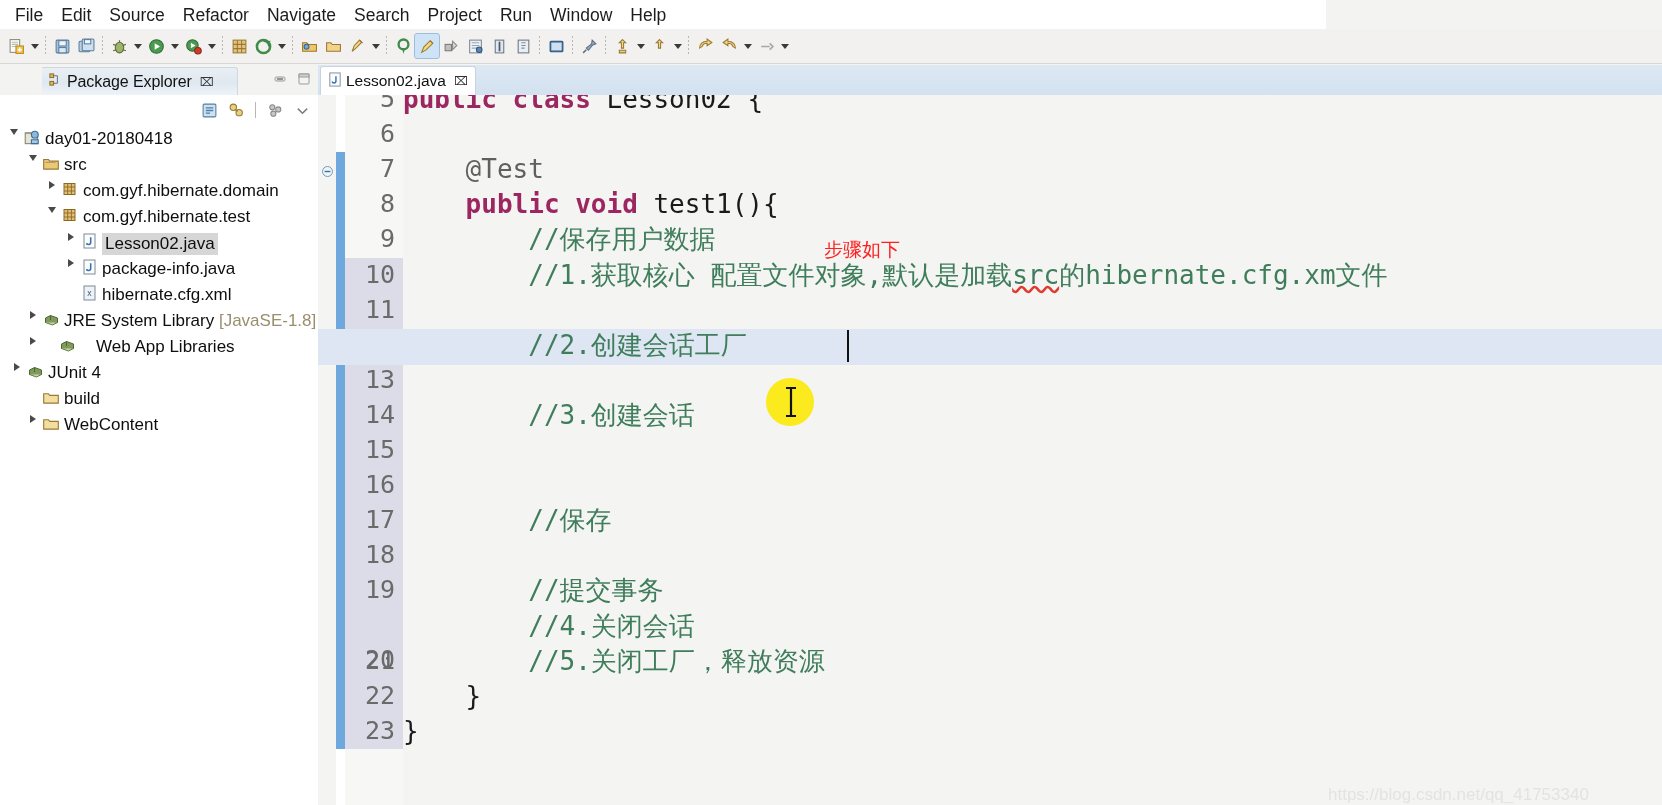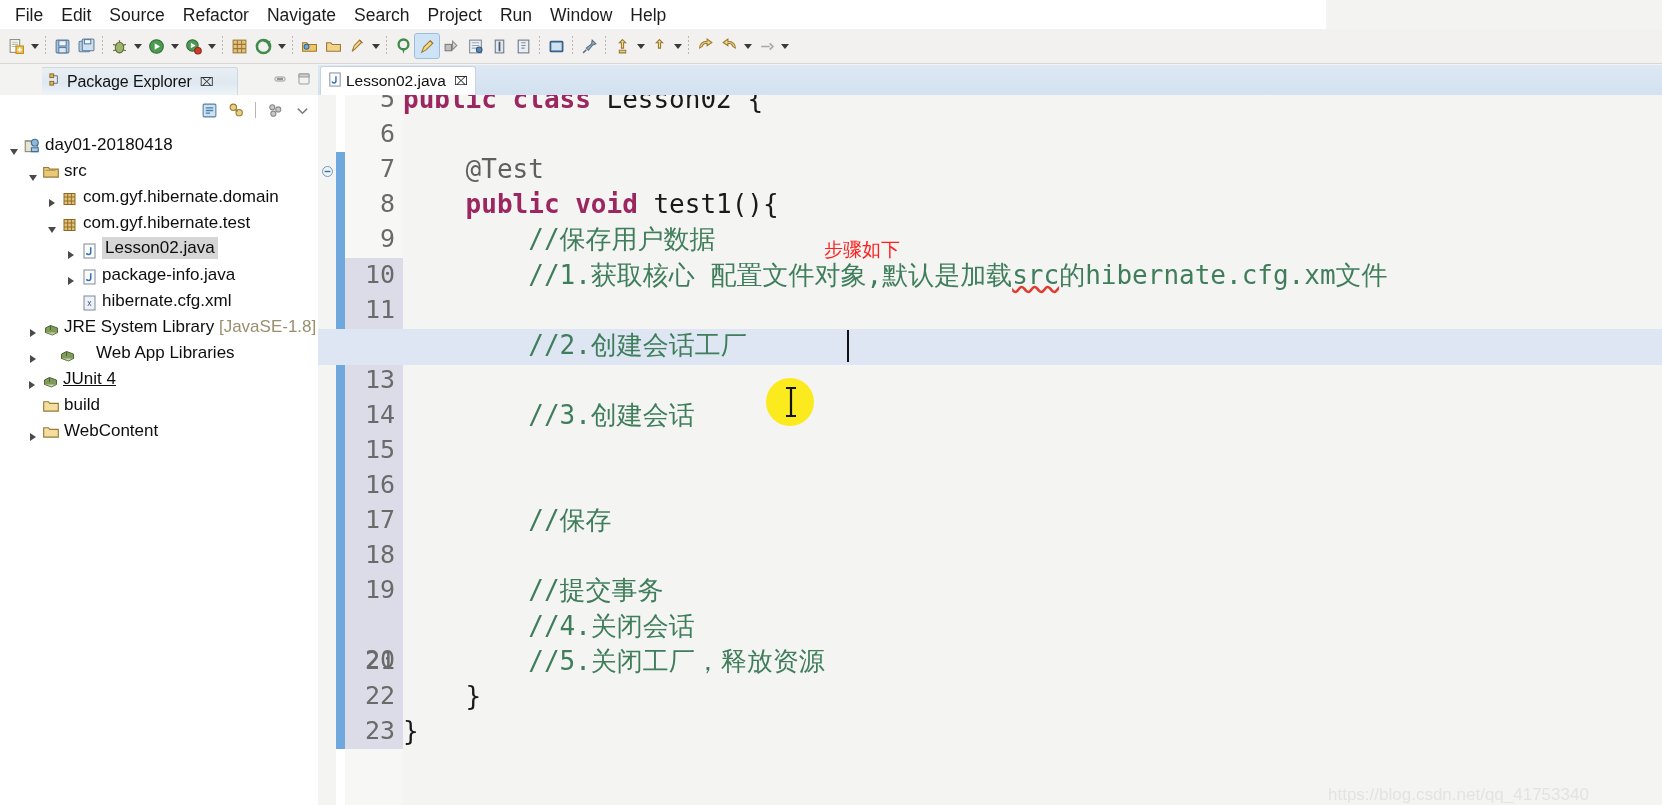--- a/index.html
+++ b/index.html
@@ -54,21 +54,21 @@
   .pe-tab .tabtitle{margin-left:4px;letter-spacing:-.1px;}
   .pe-close{margin-left:8px;font-size:12px;color:#333;}
   .pe-winbtns{position:absolute;right:6px;top:6px;display:flex;gap:8px;align-items:center;}
   .wbtn{width:16px;height:16px;display:flex;align-items:center;justify-content:center;}
   .pe-toolrow{height:30px;display:flex;align-items:center;justify-content:flex-end;
               padding-right:6px;gap:7px;background:#ffffff;}
   .pe-tool{width:20px;height:18px;display:flex;align-items:center;justify-content:center;}
   .pe-toolsep{width:1px;height:16px;background:#b9b7b3;margin:0 2px;}
 
   .tree{padding-top:4px;font-size:17px;color:#0e0e0e;}
-  .trow{height:26px;display:flex;align-items:flex-end;white-space:nowrap;cursor:default;}
+  .trow{height:26px;display:flex;align-items:flex-start;white-space:nowrap;cursor:default;}
   .trow .twist{width:16px;min-width:16px;display:flex;align-items:center;justify-content:center;}
   .trow .ticon{width:20px;min-width:20px;display:flex;align-items:center;justify-content:center;margin-right:3px;}
   .trow .tlabel{line-height:20px;}
   .trow.selected .tlabel{background:#d6d6d6;padding:1px 3px;}
   .tlabel .dim{color:#9a8e6e;}
   .chev{display:inline-block;width:0;height:0;border-top:4.5px solid transparent;
         border-bottom:4.5px solid transparent;border-left:6px solid #4a4a4a;}
   .chev.open{border-left:4.5px solid transparent;border-right:4.5px solid transparent;
              border-top:6px solid #4a4a4a;border-bottom:0;}
 
@@ -489,21 +489,21 @@
           </span>
           <span class="ticon">
             <svg width="17" height="16" viewBox="0 0 16 16">
               <path d="M2 11.5l5-2.5 7 2.5-5 2.5z" fill="#c8d4b0" stroke="#5f7a3a"></path>
               <path d="M2 11.5V7l5-2.5L14 7v4.5" fill="#7f9a5a" stroke="#4d6630"></path>
               <path d="M7 4.5V9" stroke="#4d6630"></path>
             </svg>
           </span>
           <span class="tlabel">Web App Libraries</span>
         </div>
-        <div class="trow" style="padding-left: 24px; text-decoration: underline;">
+        <div class="trow" style="padding-left: 9px;">
           <span class="twist">
             <i class="chev"></i>
           </span>
           <span class="ticon">
             <svg width="17" height="16" viewBox="0 0 16 16">
               <path d="M2 11.5l5-2.5 7 2.5-5 2.5z" fill="#c8d4b0" stroke="#5f7a3a"></path>
               <path d="M2 11.5V7l5-2.5L14 7v4.5" fill="#7f9a5a" stroke="#4d6630"></path>
               <path d="M7 4.5V9" stroke="#4d6630"></path>
             </svg>
           </span>

